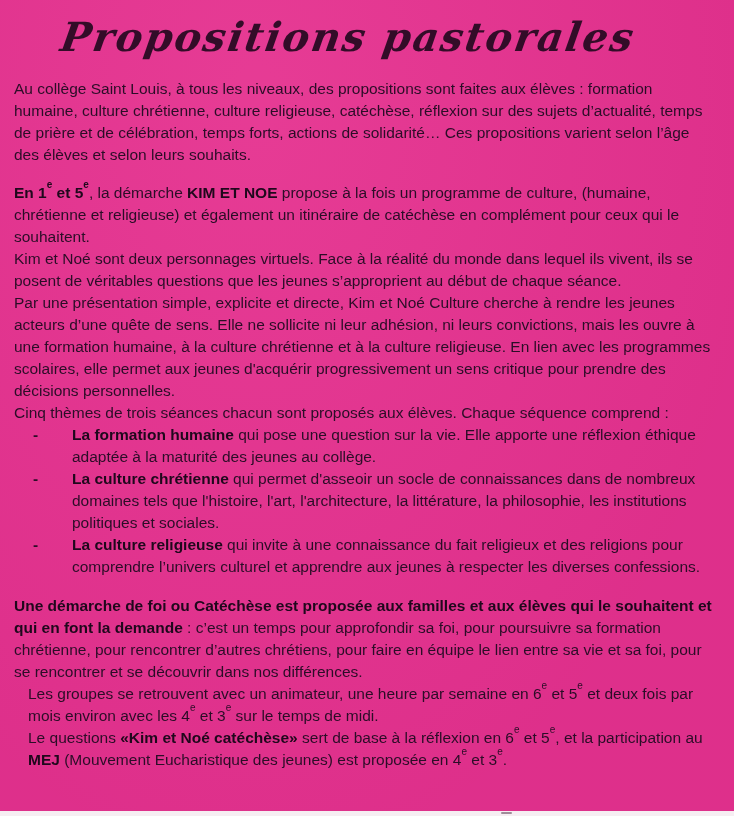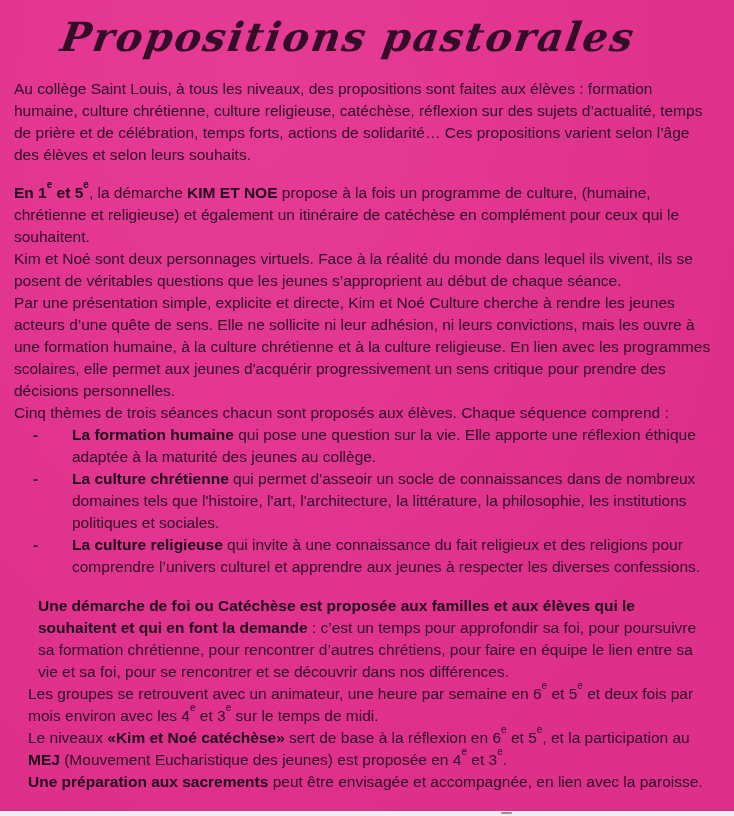--- a/index.html
+++ b/index.html
@@ -27,21 +27,21 @@
     font-weight: 700;
     font-size: 40px;
     line-height: 50px;
     letter-spacing: 2px;
     color: var(--title-ink, #330c28);
     transform: skewX(-9deg);
   }
   .para { margin: 0; }
   .para b, .bullet b { font-weight: 700; color: var(--ink-bold, #1f081c); }
   .mb  { margin-bottom: 16px; }
-  .gap-top { margin-top: 17px; margin-left: 24px; }
+  .gap-top { margin-top: 17px; }
   .indent { padding-left: 14px; }
   .bullets { list-style: none; margin: 0; padding: 0 0 0 19px; }
   .bullet { display: flex; }
   .dash { width: 15px; flex: none; font-weight: 700; }
   .bullet-text { flex: 1; margin-left: 24px; }
   sup { font-size: 10px; line-height: 0; position: relative; top: -4px; }
   .bottom-strip {
     position: absolute; left: 0; bottom: 0;
     width: 100%; height: 5px;
     background: var(--strip, #f6eef2);
@@ -77,18 +77,17 @@
     </li>
     <li class="bullet">
       <span class="dash">-</span>
       <span class="bullet-text"><b>La culture religieuse</b><span> qui invite à une connaissance du fait religieux et des religions pour comprendre l’univers culturel et apprendre aux jeunes à respecter les diverses confessions.</span></span>
     </li>
   </ul>
 
   <p class="para gap-top"><b>Une démarche de foi ou Catéchèse est proposée aux familles et aux élèves qui le souhaitent et qui en font la demande</b><span> : c’est un temps pour approfondir sa foi, pour poursuivre sa formation chrétienne, pour rencontrer d’autres chrétiens, pour faire en équipe le lien entre sa vie et sa foi, pour se rencontrer et se découvrir dans nos différences.</span></p>
 
   <p class="para indent"><span>Les groupes se retrouvent avec un animateur, une heure par semaine en 6</span><span><sup>e</sup></span><span> et 5</span><span><sup>e</sup></span><span> et deux fois par mois environ avec les 4</span><span><sup>e</sup></span><span> et 3</span><span><sup>e</sup></span><span> sur le temps de midi.</span></p>
-  <p class="para indent"><span>Le niveaux </span><b>«Kim et Noé catéchèse»</b><span> sert de base à la réflexion en 6</span><span><sup>e</sup></span><span> et 5</span><span><sup>e</sup></span><span>, et la participation au </span><b>MEJ</b><span> (Mouvement Eucharistique des jeunes) est proposée en 4</span><span><sup>e</sup></span><span> et 3</span><span><sup>e</sup></span><span>.</span></p>
-  <p class="para indent"><b>Une préparation aux sacrements</b><span> peut être envisagée et accompagnée, en lien avec la paroisse.</span></p>
+  <p class="para indent"><span>Le questions </span><b>«Kim et Noé catéchèse»</b><span> sert de base à la réflexion en 6</span><span><sup>e</sup></span><span> et 5</span><span><sup>e</sup></span><span>, et la participation au </span><b>MEJ</b><span> (Mouvement Eucharistique des jeunes) est proposée en 4</span><span><sup>e</sup></span><span> et 3</span><span><sup>e</sup></span><span>.</span></p>
 
   <div class="bottom-strip"></div>
   <div class="scan-speck"></div>
 </div>
 
 </body></html>

